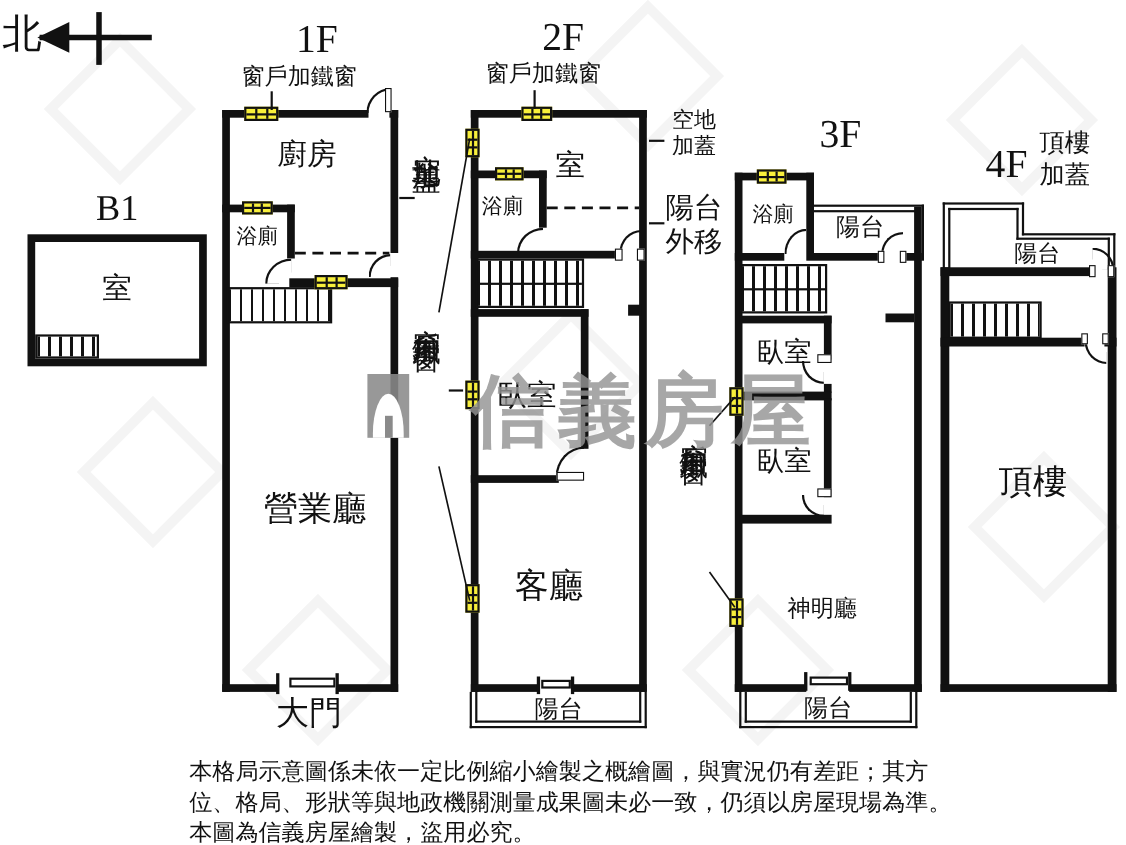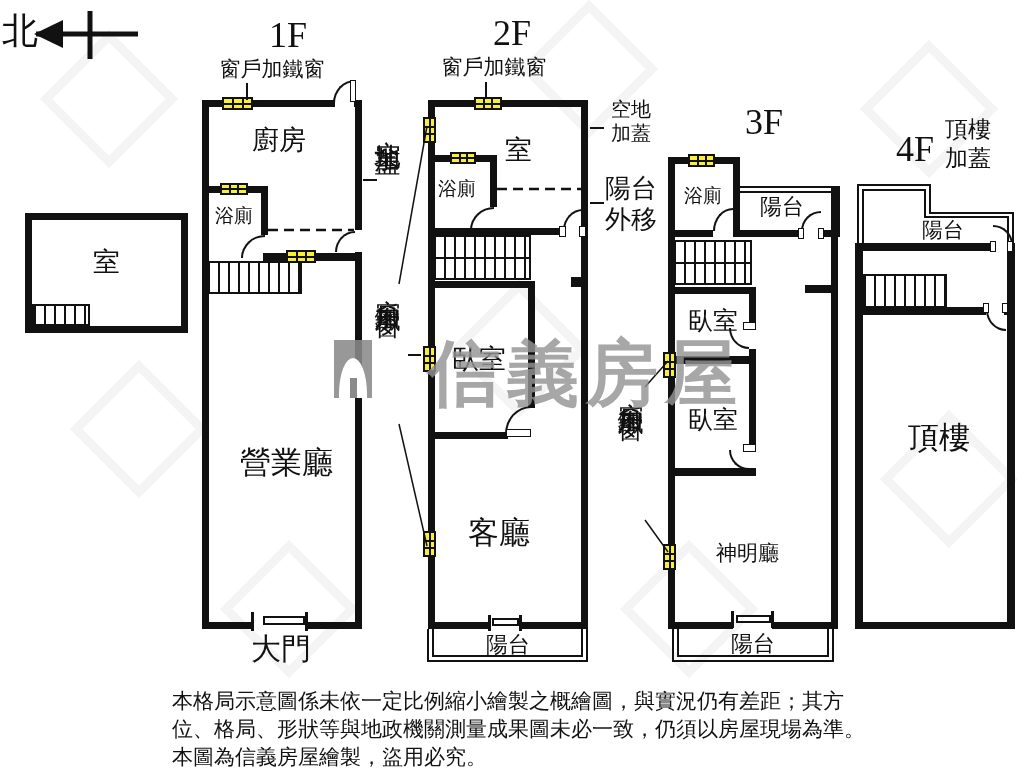--- a/index.html
+++ b/index.html
@@ -51,20 +51,21 @@
   <div class="faint" style="left:540px;top:20px"></div>
   <div class="faint" style="left:880px;top:60px"></div>
   <div class="faint" style="left:90px;top:380px"></div>
   <div class="faint" style="left:470px;top:300px"></div>
   <div class="faint" style="left:900px;top:430px"></div>
   <div class="faint" style="left:240px;top:560px"></div>
   <div class="faint" style="left:640px;top:560px"></div>
 
   <div class="lbl" style="left:2px;top:12px;font-size:36px">北</div>
 
+  <div class="lbl ctr" style="left:25px;top:172px;width:163px;font-size:33px">B1</div>
   <div class="box" style="left:25px;top:213px;width:163px;height:120px"></div>
   <div class="lbl ctr" style="left:25px;top:248px;width:163px;font-size:27px">室</div>
   <div class="st" style="left:32px;top:304px;width:58px;height:22px"></div>
 
   <div class="lbl ctr" style="left:260px;top:16px;width:56px;font-size:36px">1F</div>
   <div class="lbl ctr" style="left:204px;top:58px;width:136px;font-size:21px">窗戶加鐵窗</div>
 
   <div class="w" style="left:202px;top:100px;width:133px;height:7px"></div>
   <div class="w" style="left:354px;top:100px;width:8px;height:7px"></div>
   <div class="w" style="left:202px;top:100px;width:7px;height:529px"></div>

